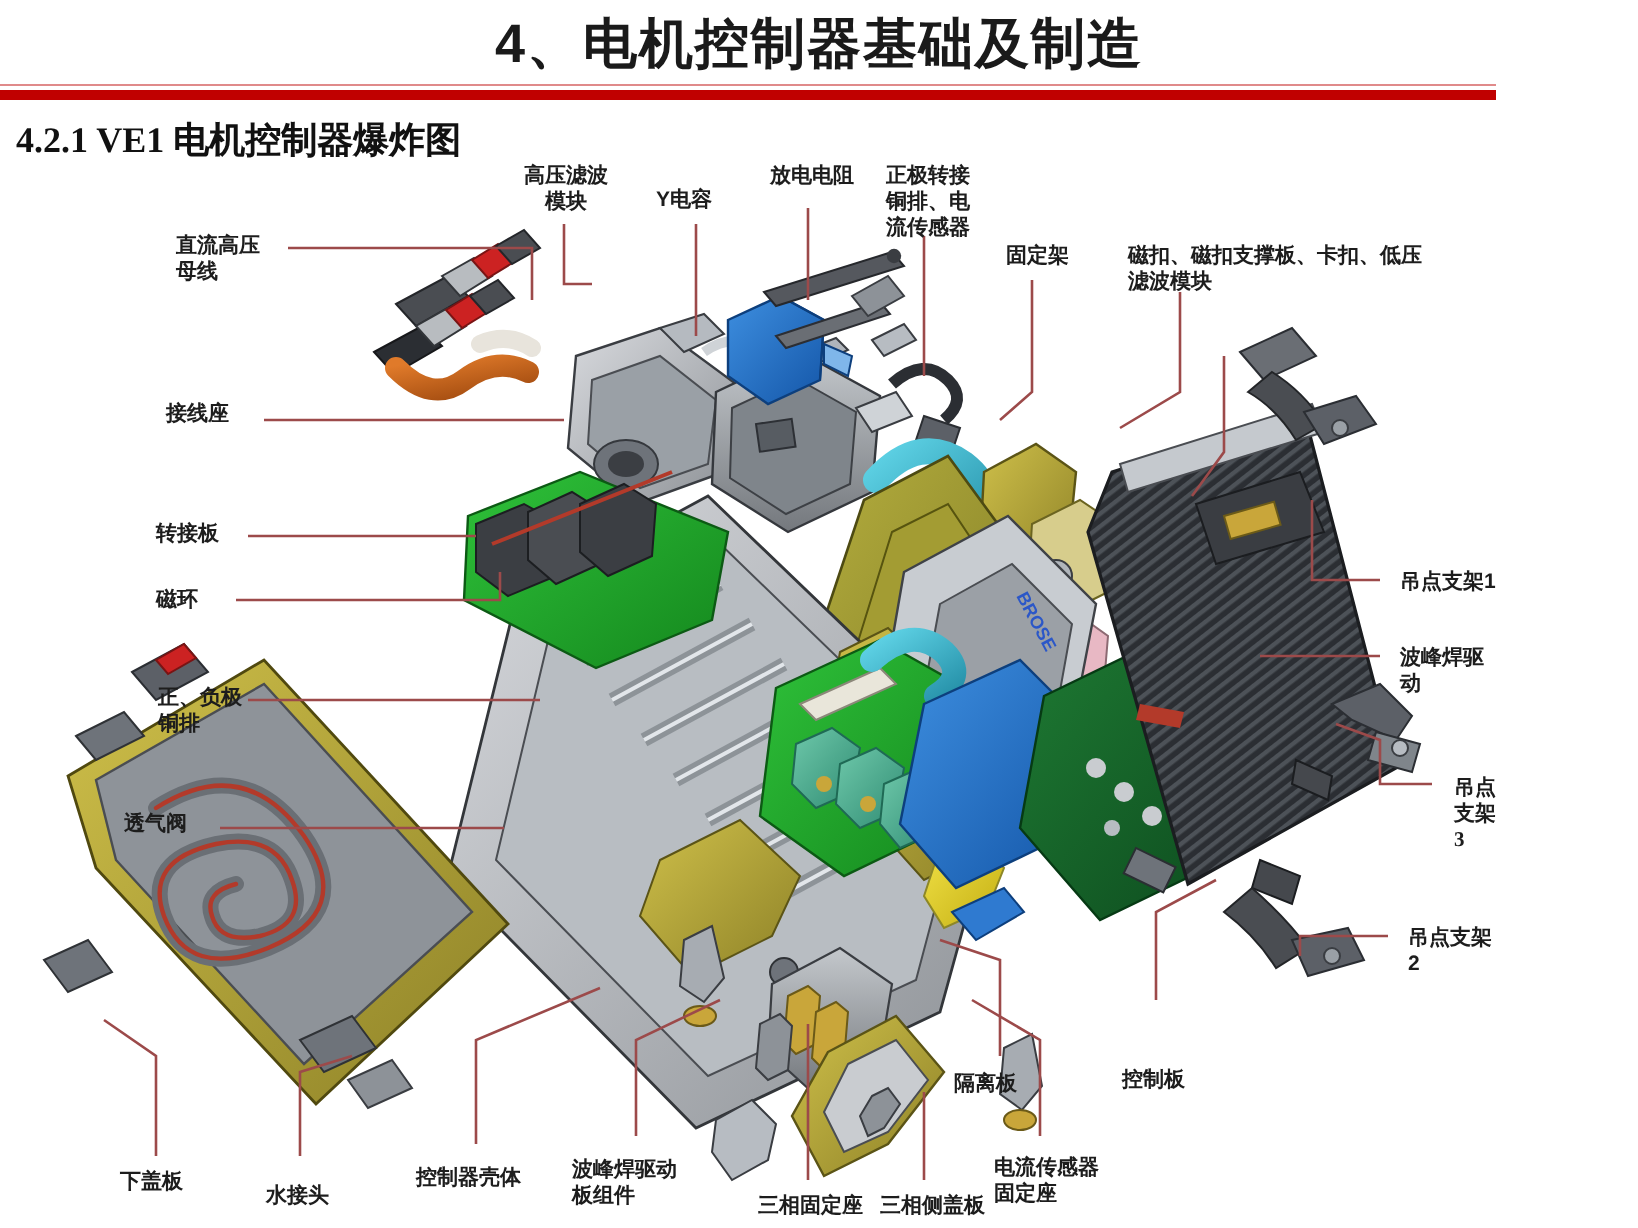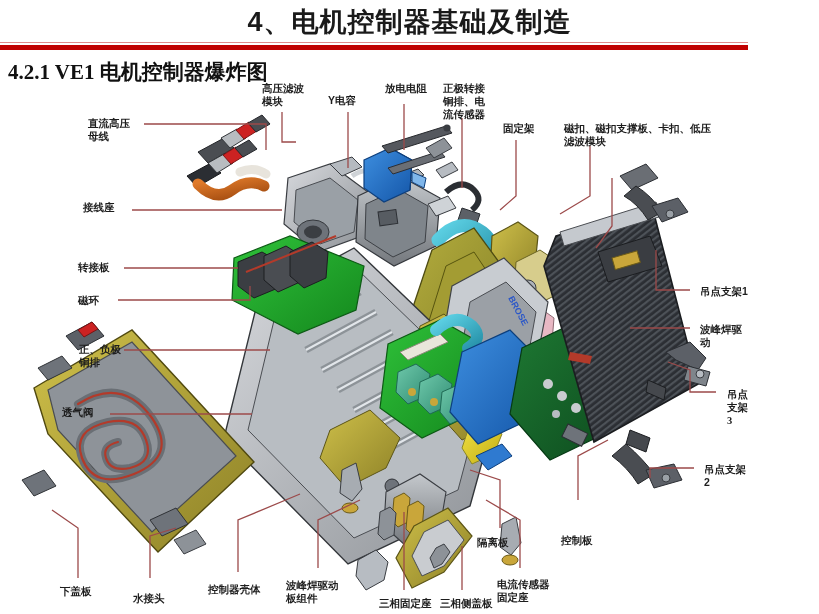--- a/index.html
+++ b/index.html
@@ -43,21 +43,21 @@
     left: 0;
     top: 42px;
     width: 819px;
     height: 1px;
     background: #e08a8a;
   }
   .slide-subtitle {
     position: absolute;
     left: 8px;
     top: 58px;
-    font-size: 21px;
+    font-size: 18px;
     font-weight: bold;
     color: #111111;
     font-family: "Liberation Serif", "DejaVu Serif", serif;
   }
   
   .lbl {
     position: absolute;
     font-size: 10.5px;
     font-weight: bold;
     color: #1d1d1d;
@@ -368,21 +368,21 @@
     <path d="M318 568 L318 520 L360 500"></path>
     <path d="M404 590 L404 512"></path>
     <path d="M462 590 L462 546"></path>
     <path d="M520 568 L520 520 L486 500"></path>
     <path d="M500 528 L500 480 L470 470"></path>
     <path d="M578 500 L578 456 L608 440"></path>
   </svg>
 
   <div>
 
-    <div class="lbl" style="left:262px;top:82px;">高压滤波
+    <div class="lbl" style="left:262px;top:82px;text-align:center;">高压滤波
 模块</div>
     <div class="lbl" style="left:328px;top:94px;">Y电容</div>
     <div class="lbl" style="left:385px;top:82px;">放电电阻</div>
     <div class="lbl" style="left:443px;top:82px;">正极转接
 铜排、电
 流传感器</div>
     <div class="lbl" style="left:503px;top:122px;">固定架</div>
     <div class="lbl" style="left:564px;top:122px;">磁扣、磁扣支撑板、卡扣、低压
 滤波模块</div>
 

